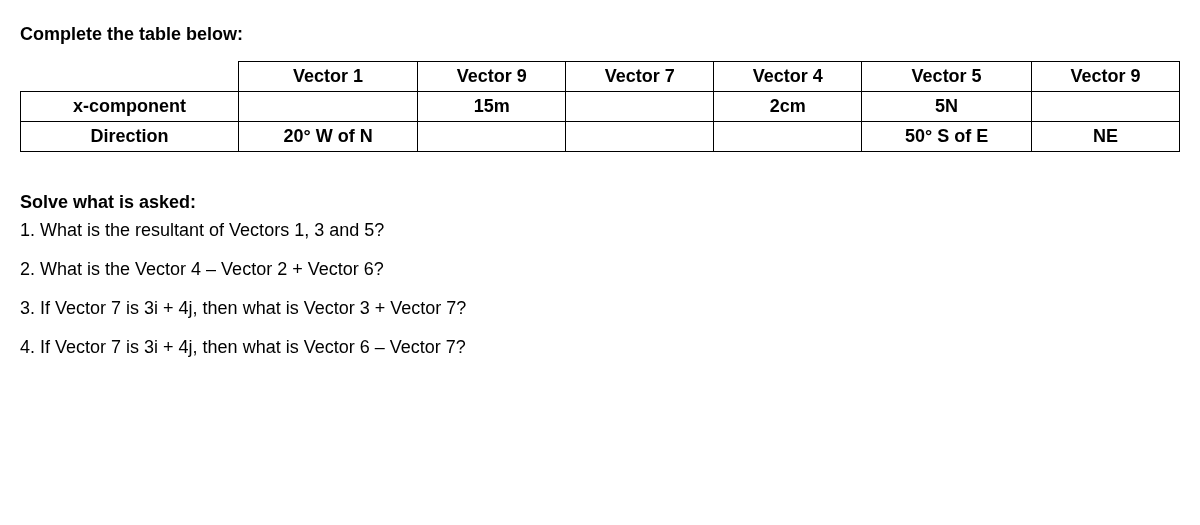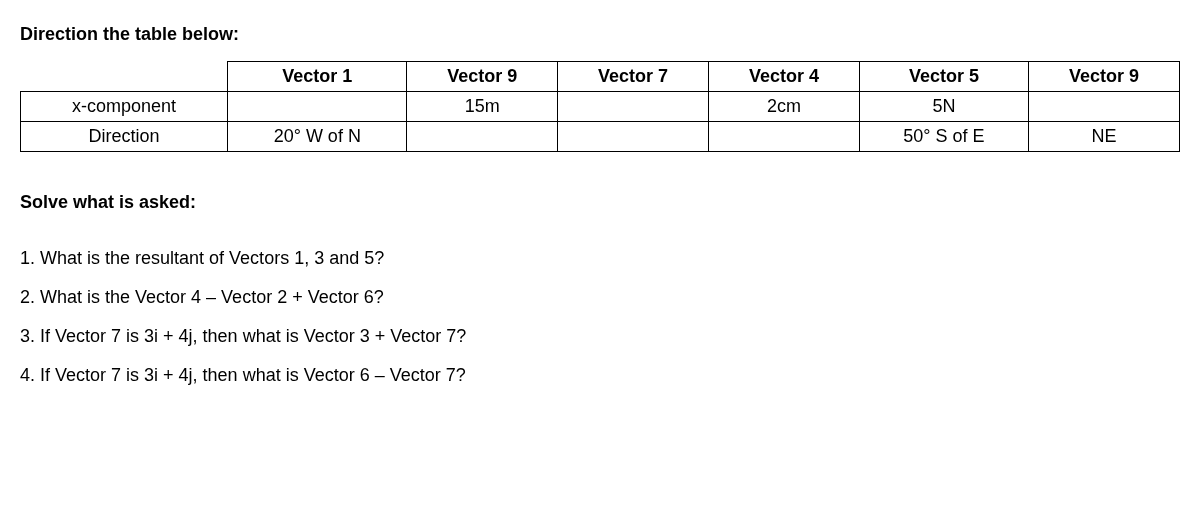--- a/index.html
+++ b/index.html
@@ -17,39 +17,39 @@
     }
     table {
       border-collapse: collapse;
       width: 100%;
       margin-bottom: 40px;
     }
     td, th {
       border: 1px solid #000;
       padding: 4px 10px;
       text-align: center;
-      font-weight: normal;
+      font-weight: bold;
       height: 28px;
       white-space: nowrap;
     }
     th.colhead { font-weight: bold; }
     .rowlabel { text-align: center; }
     .section-title {
       font-weight: bold;
-      margin-bottom: 35px;
+      margin-bottom: 7px;
     }
     .question {
       margin-bottom: 18px;
     }
     .corner-empty { border-top: none; border-left: none; }
   </style>
 </head>
 <body>
 
-<div class="heading">Direction the table below:</div>
+<div class="heading">Complete the table below:</div>
 
 <table>
   <tbody>
       <tr>
     <td class="corner-empty"></td>
     <th class="colhead">Vector 1</th>
     <th class="colhead">Vector 9</th>
     <th class="colhead">Vector 7</th>
     <th class="colhead">Vector 4</th>
     <th class="colhead">Vector 5</th>

